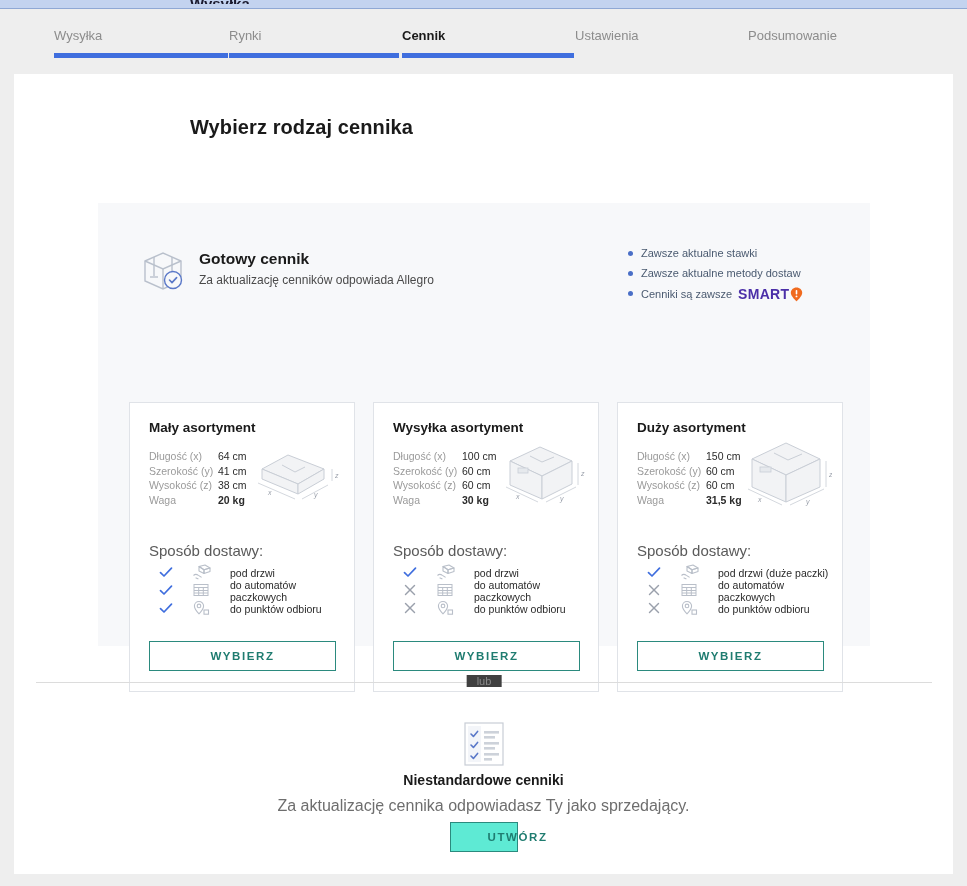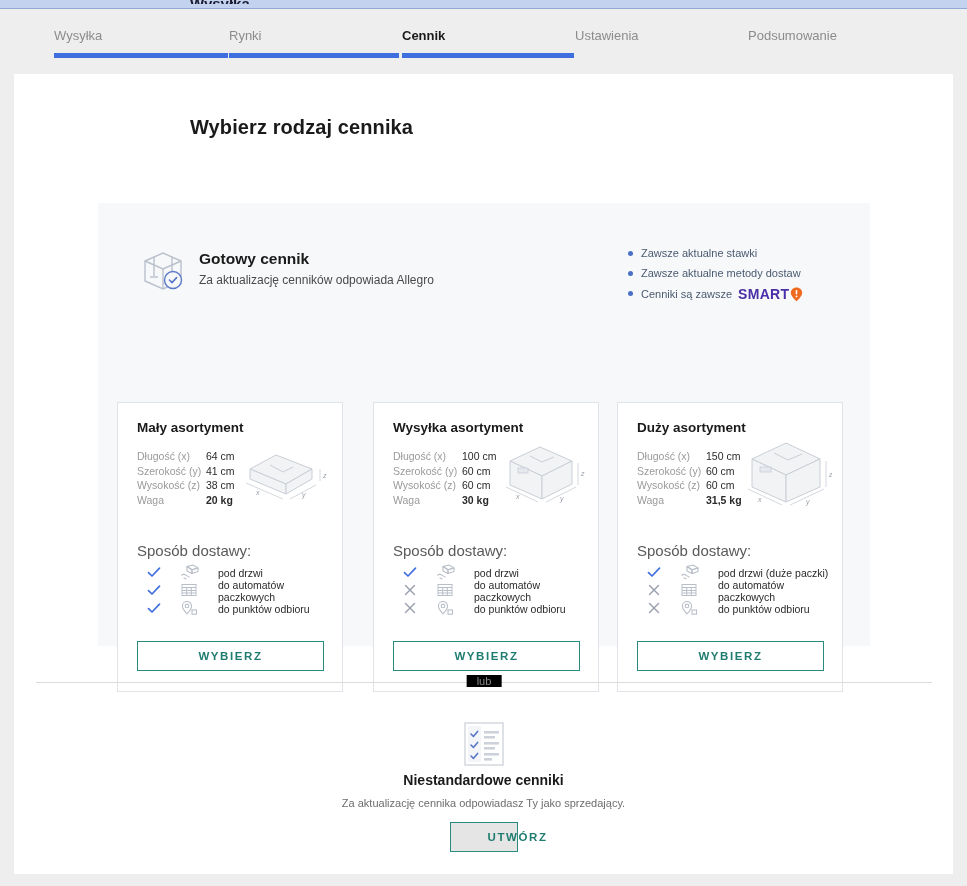--- a/index.html
+++ b/index.html
@@ -159,45 +159,45 @@
     position: absolute; top: 601px; left: 22px;
     width: 896px; height: 14px;
   }
   .divider .line {
     position: absolute; top: 7px; left: 0;
     width: 896px; height: 1px; background: #dcdcdc;
   }
   .divider .word {
     position: absolute; top: 0px; left: 50%;
     transform: translateX(-50%);
-    background: #000000; padding: 0 10px;
+    background: #404040; padding: 0 10px;
     font-size: 11px; color: #8a8a8a;
   }
 
   
   .custom-icon {
     position: absolute; top: 647px; left: 50%;
     transform: translateX(-50%);
     width: 42px; height: 46px;
   }
   .custom-title {
     position: absolute; top: 698px; left: 0; width: 939px;
     text-align: center;
     font-size: 14px; font-weight: bold; color: #1a1a1a;
   }
   .custom-sub {
     position: absolute; top: 723px; left: 0; width: 939px;
     text-align: center;
-    font-size: 11px; color: #6e6e6e;
+    font-size: 16px; color: #6e6e6e;
   }
   .create-btn {
     position: absolute; top: 748px; left: 50%;
     transform: translateX(-50%);
     width: 68px; height: 30px;
-    border: 1px solid #2b8a7e; background: #e5e5e5;
+    border: 1px solid #2b8a7e; background: #5eead4;
     color: #1f7c70;
     font-size: 11.5px; font-weight: bold; letter-spacing: 1.6px;
     font-family: "Liberation Sans", sans-serif;
     cursor: pointer;
     padding-left: 37px;
   }
 </style>
 </head>
 <body>
 
@@ -254,21 +254,21 @@
             <span class="smart-pin"><svg viewBox="0 0 13 15" width="13" height="15">
                 <path d="M6.5 0.6 C3.2 0.6 0.8 3 0.8 6.1 C0.8 9.5 6.5 14.4 6.5 14.4 C6.5 14.4 12.2 9.5 12.2 6.1 C12.2 3 9.8 0.6 6.5 0.6 Z" fill="#f06a1e"></path>
                 <rect x="5.7" y="2.9" width="1.6" height="4.6" rx=".8" fill="#ffffff"></rect>
                 <circle cx="6.5" cy="9.4" r="0.95" fill="#ffffff"></circle>
               </svg></span>
           </span>
         </li>
       </ul>
 
     <div id="cards">
-        <div class="card" style="left: 19px;">
+        <div class="card" style="left: 31px;">
           <div class="card-title">Mały asortyment</div>
           <div class="spec">
             <div class="spec-row">
               <span class="spec-k">Długość (x)</span>
               <span class="spec-v">64 cm</span>
             </div>
             <div class="spec-row">
               <span class="spec-k">Szerokość (y)</span>
               <span class="spec-v">41 cm</span>
             </div>

